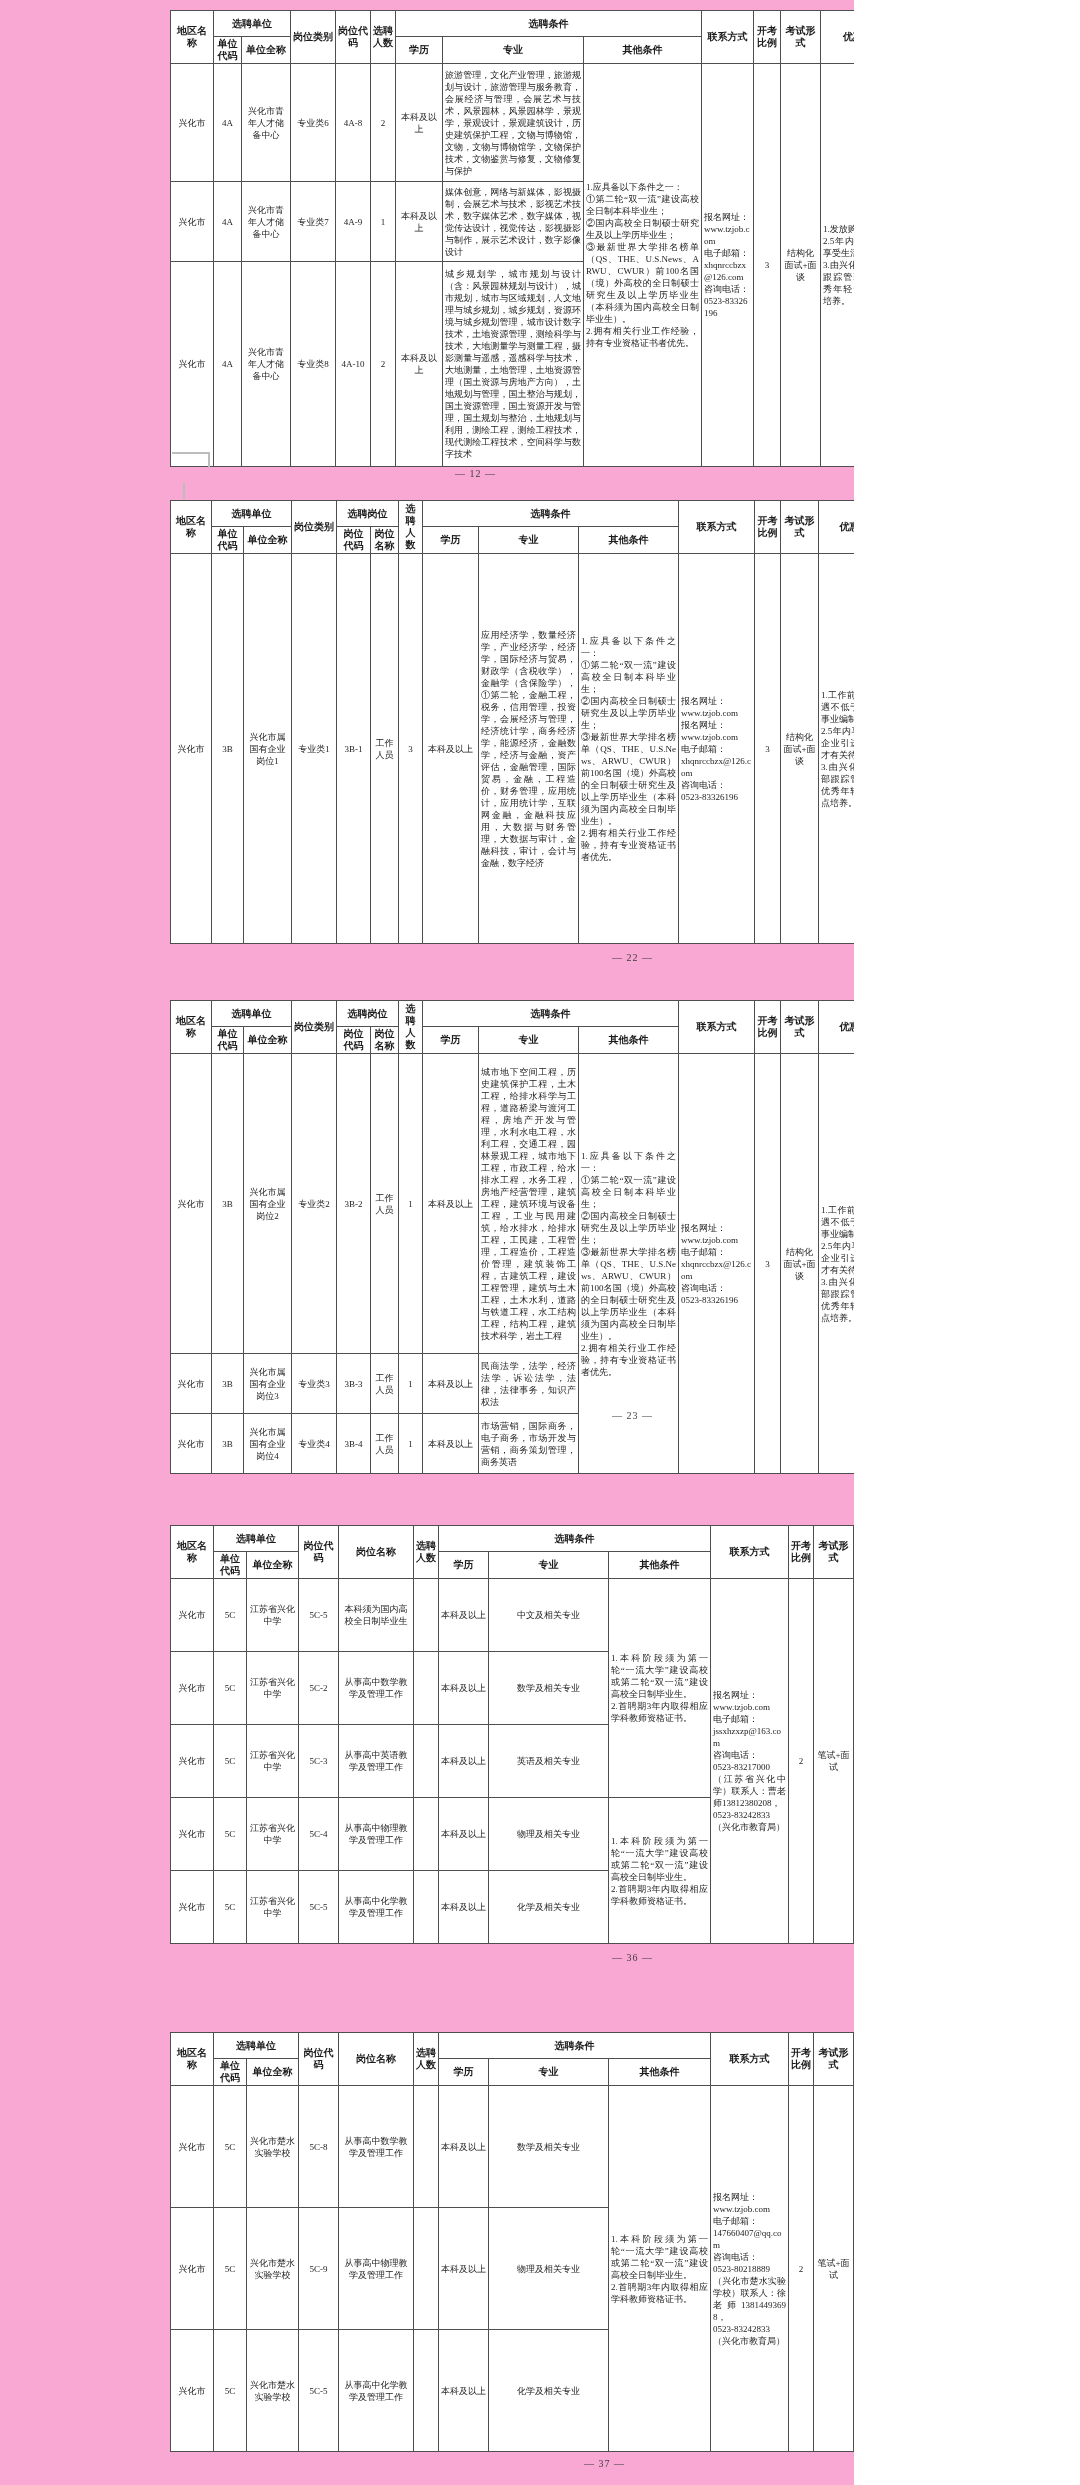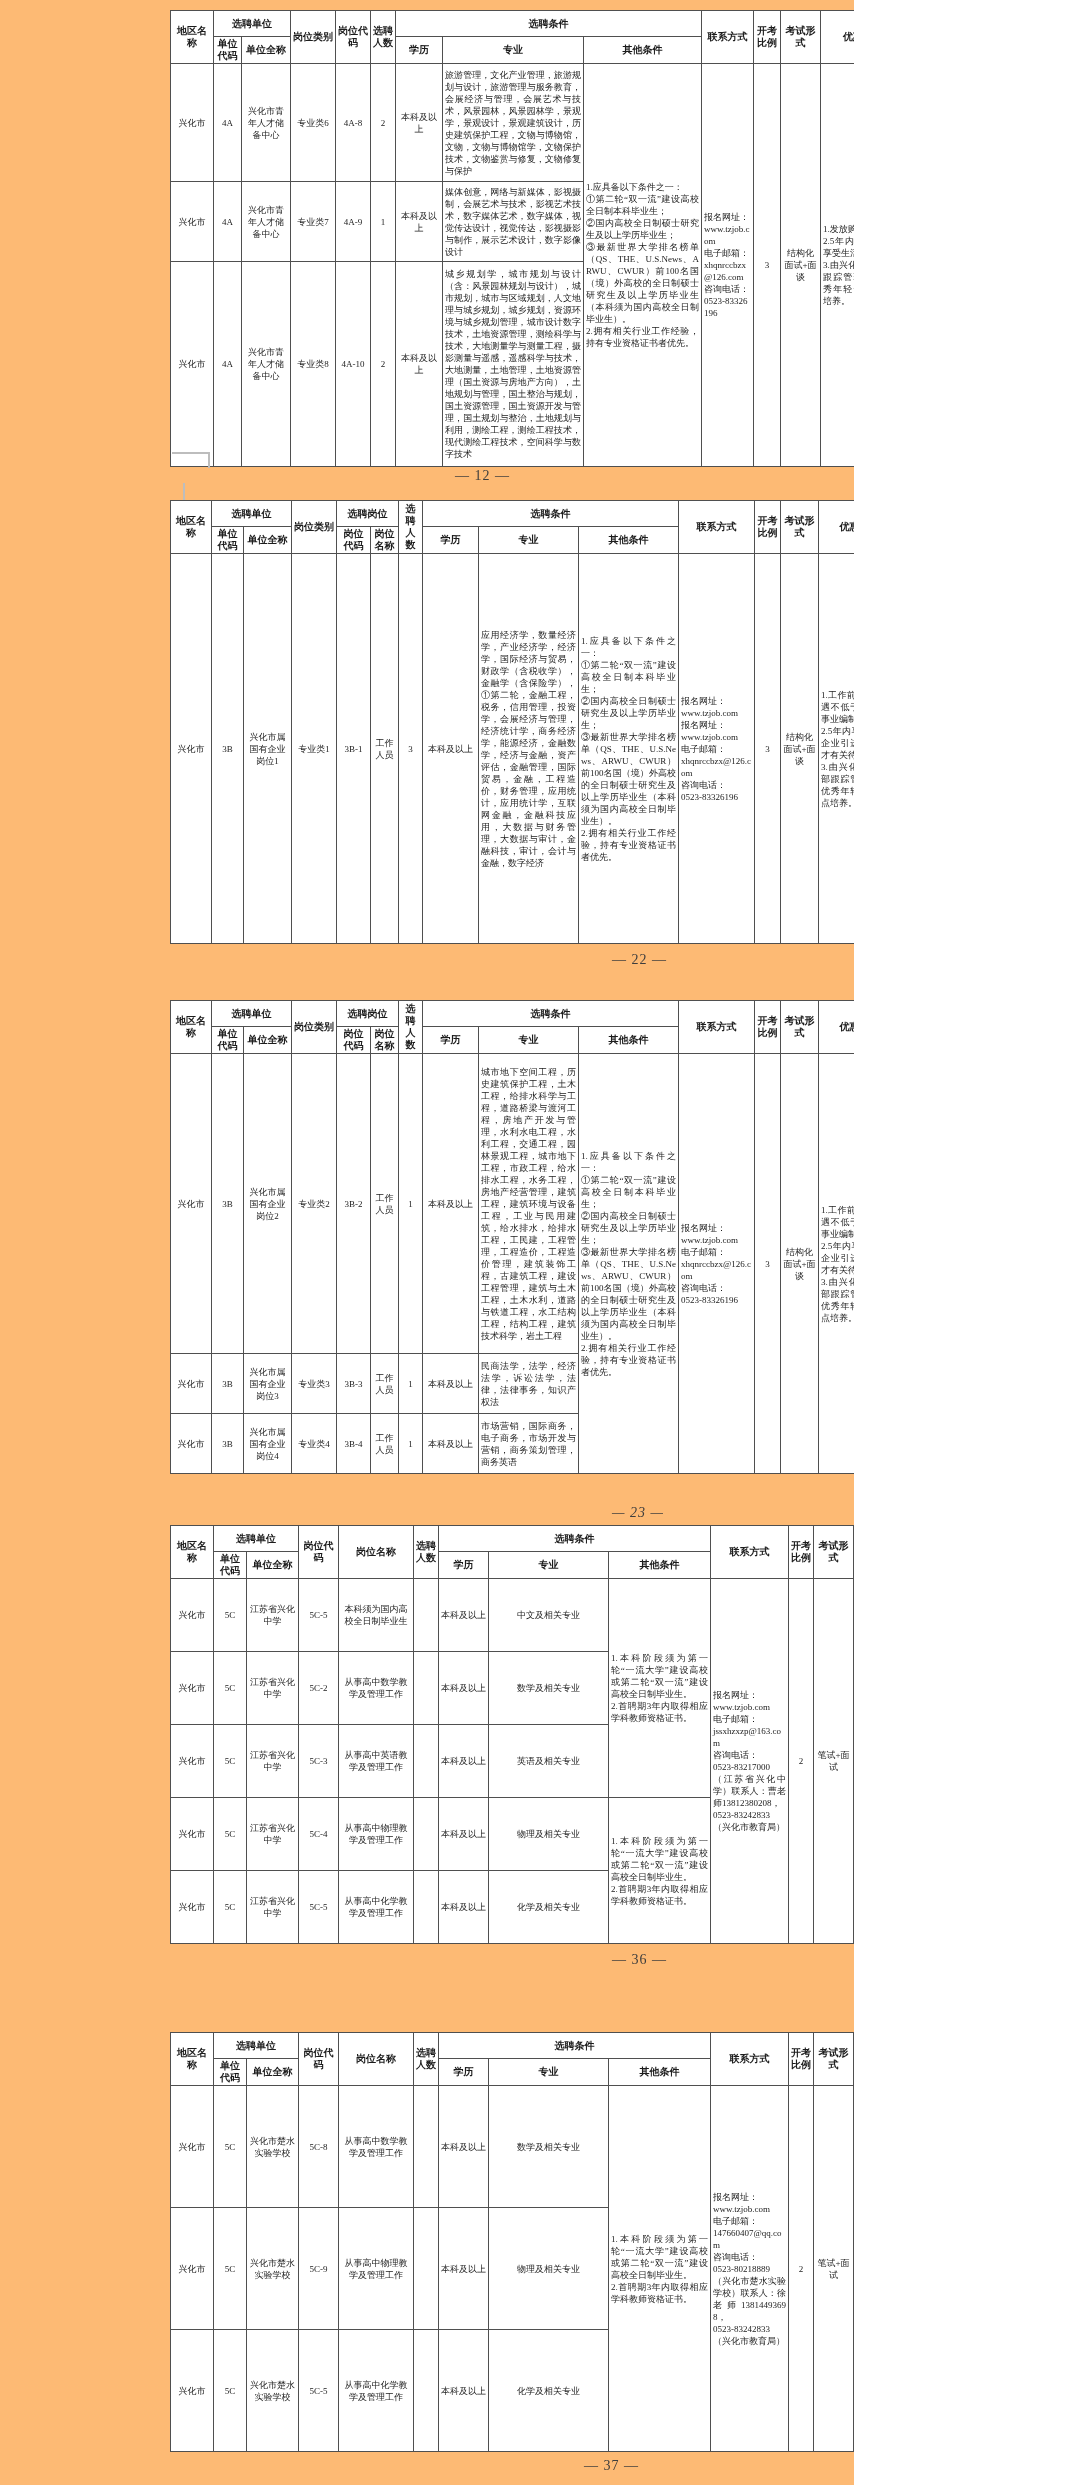--- a/index.html
+++ b/index.html
@@ -1,24 +1,24 @@
 <!DOCTYPE html>
 <html><head>
 <meta charset="utf-8">
 <style>
   html,body{margin:0;padding:0;background:#ffffff;}
-  .canvas{position:relative;width:854px;height:2485px;background:#fdba74;overflow:hidden;
+  .canvas{position:relative;width:854px;height:2485px;background:#f9a8d4;overflow:hidden;
           font-family:"Liberation Serif","DejaVu Serif",serif;color:#1c1c1c;}
   .sheet{position:absolute;left:170px;background:#ffffff;}
   table{border-collapse:collapse;table-layout:fixed;width:803px;background:#fff;}
   th,td{border:1px solid #4f4f4f;text-align:center;vertical-align:middle;
         font-size:9px;line-height:12px;padding:1px 2px;overflow:hidden;word-break:break-all;}
   th{font-weight:bold;font-size:10px;line-height:12px;}
   td.long{text-align:justify;white-space:pre-line;}
-  .pagenum{position:absolute;font-size:14px;color:#3d3d3d;letter-spacing:1px;}
+  .pagenum{position:absolute;font-size:10px;color:#3d3d3d;letter-spacing:1px;}
   .scroll-thumb{position:absolute;background:#c3c3c3;border-radius:5px;}
   .pill{position:absolute;width:13px;height:56px;background:#8f8f8f;border-radius:7px;
         color:#ededed;display:flex;align-items:center;justify-content:center;
         font-size:12px;font-family:"DejaVu Sans",sans-serif;}
   .corner-mark{position:absolute;}
   .mark-a{left:172px;top:452px;width:36px;height:14px;border-top:2px solid #bdbdbd;border-right:2px solid #bdbdbd;}
   .mark-b{left:183px;top:483px;width:12px;height:17px;border-left:2px solid #bdbdbd;border-bottom:2px solid #bdbdbd;}
 </style>
 </head>
 <body>
@@ -290,21 +290,21 @@
             <td>专业类4</td>
             <td>3B-4</td>
             <td>工作人员</td>
             <td>1</td>
             <td>本科及以上</td>
             <td class="long">市场营销，国际商务，电子商务，市场开发与营销，商务策划管理，商务英语</td>
           </tr>
         </tbody>
       </table>
     </section>
-  <div class="pagenum" style="left:612px;top:1505px;font-style:italic;">— 23 —</div>
+  <div class="pagenum" style="left:612px;top:1410px;">— 23 —</div>
 
   <section class="sheet" style="top:1525px;">
       <table>
         <colgroup>
           <col style="width: 43px;">
           <col style="width: 33px;">
           <col style="width: 52px;">
           <col style="width: 40px;">
           <col style="width: 75px;">
           <col style="width: 25px;">

